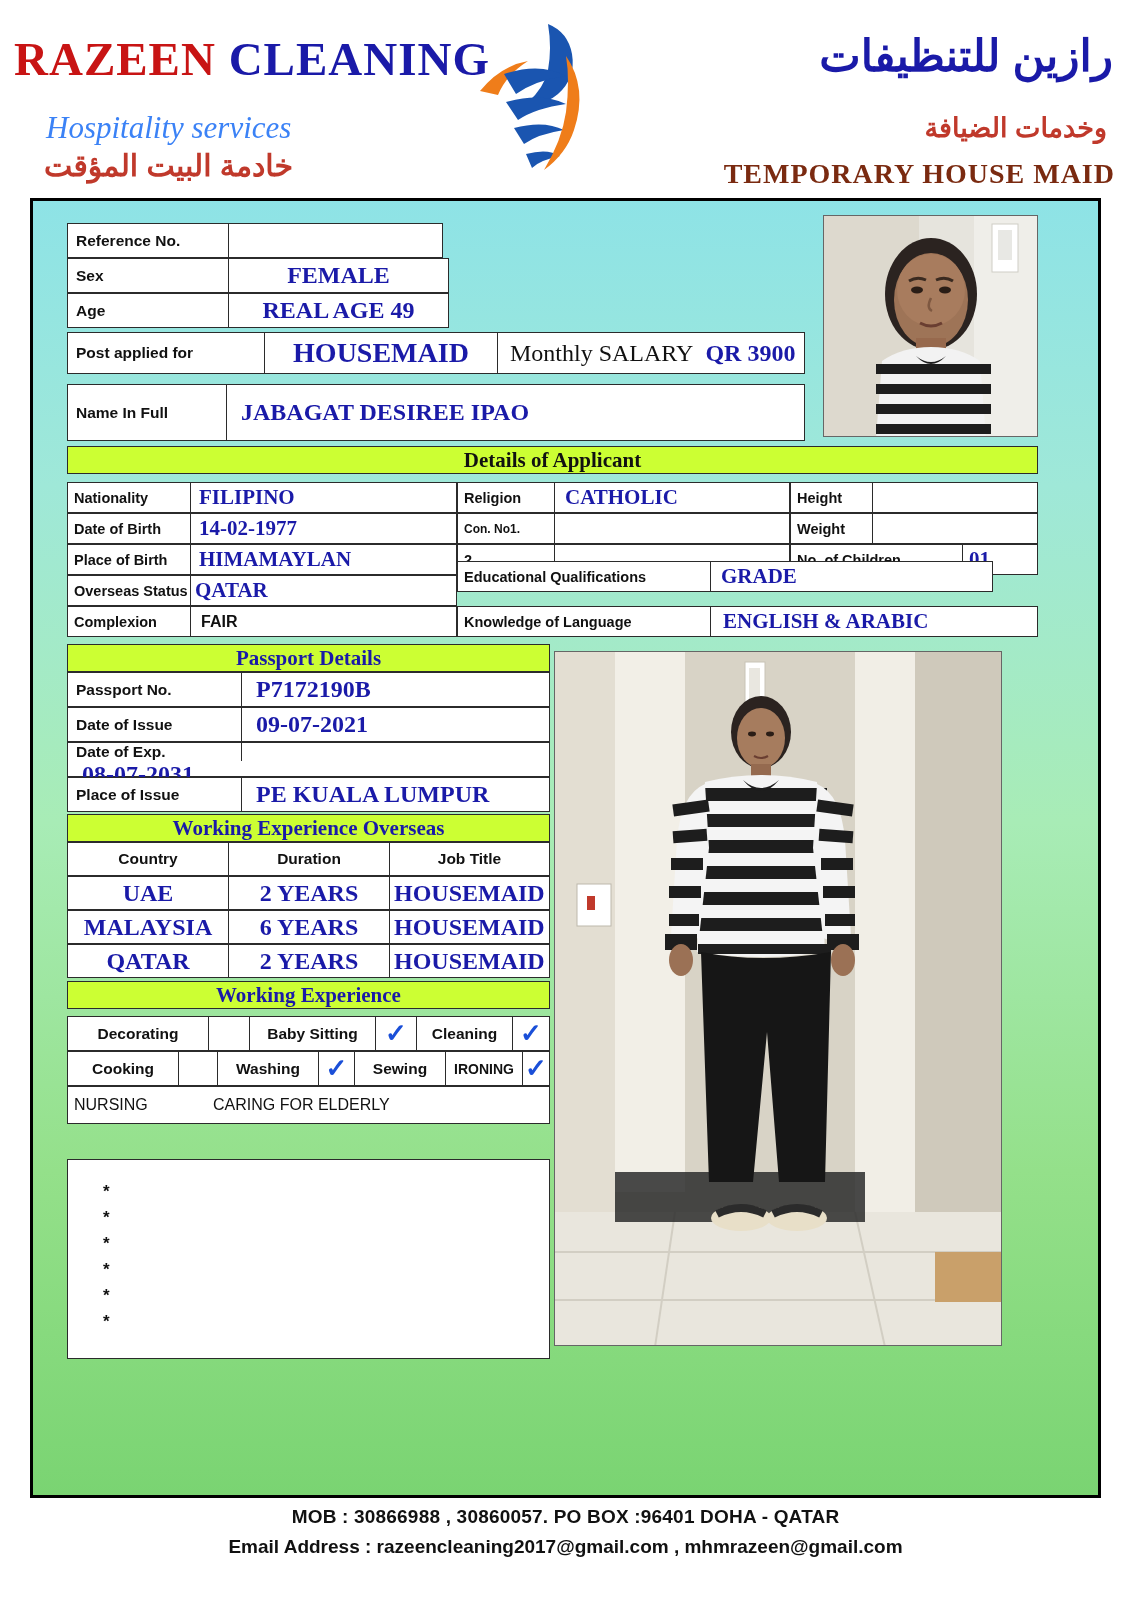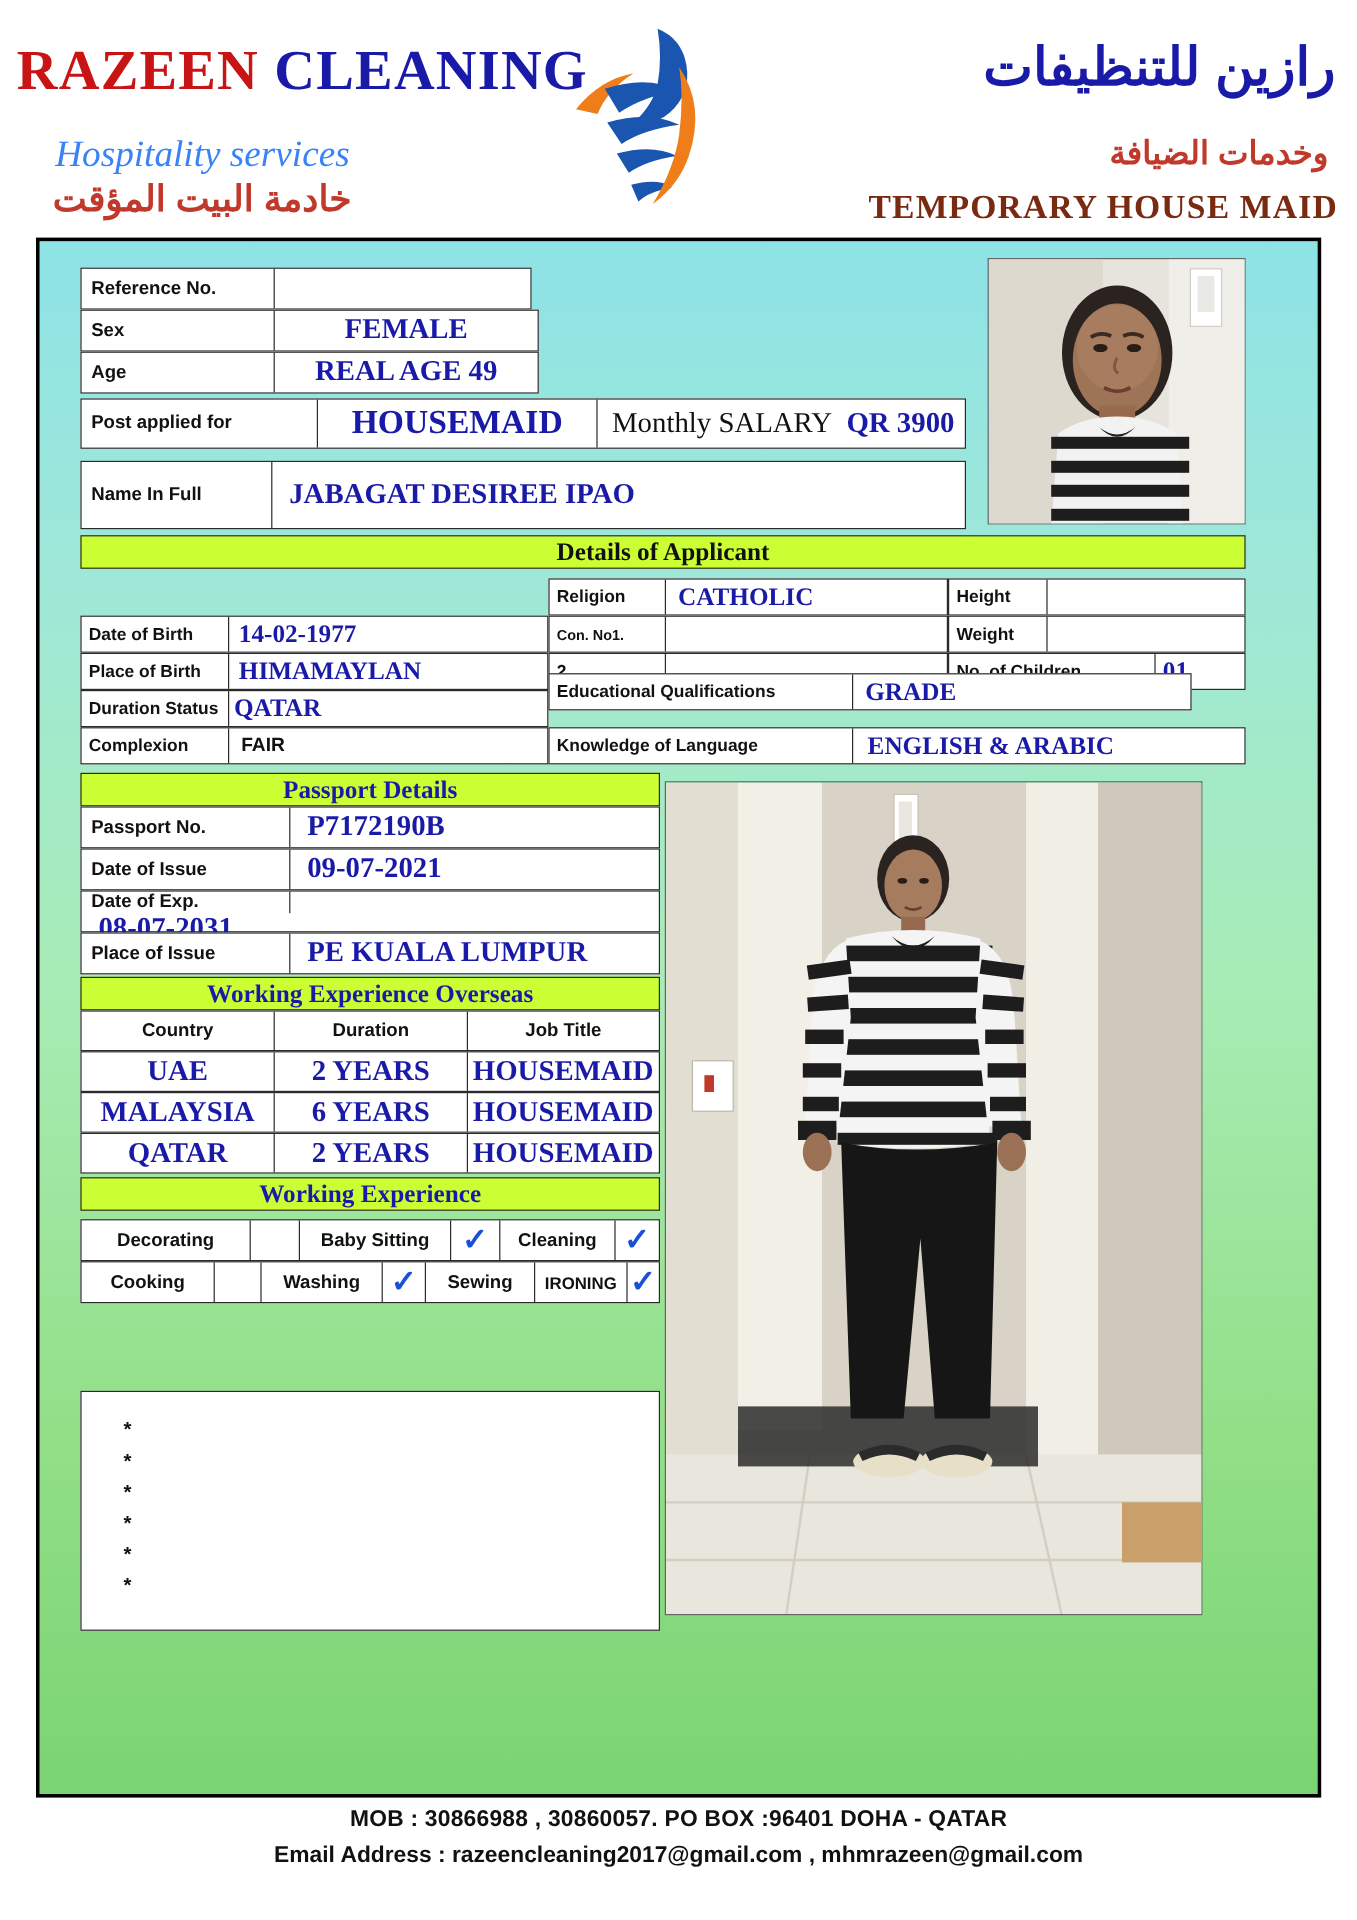--- a/index.html
+++ b/index.html
@@ -312,20 +312,30 @@
           <rect x="52" y="208" width="115" height="10" fill="#1d1d1d"></rect>
         </g>
         <path d="M92 140 q15 12 30 0 q-15 16 -30 0z" fill="#1d1d1d"></path>
       </svg>
     </div>
 
     <div class="banner" style="left:34px; top:245px; width:971px; height:28px;">
       <span>Details of Applicant</span>
     </div>
 
+    <div class="box" style="left:34px; top:281px; width:390px; height:31px;">
+      <div style="display:flex; height:100%;">
+        <div style="width:116px; border-right:1.5px solid #2b2b2b; display:flex; align-items:center; padding-left:6px;">
+          <span class="lbl" style="font-size:14.5px;">Nationality</span>
+        </div>
+        <div style="flex:1; display:flex; align-items:center; padding-left:8px;">
+          <span class="val-blue-sm">FILIPINO</span>
+        </div>
+      </div>
+    </div>
     <div class="box" style="left:34px; top:312px; width:390px; height:31px;">
       <div style="display:flex; height:100%;">
         <div style="width:116px; border-right:1.5px solid #2b2b2b; display:flex; align-items:center; padding-left:6px;">
           <span class="lbl" style="font-size:14.5px;">Date of Birth</span>
         </div>
         <div style="flex:1; display:flex; align-items:center; padding-left:8px;">
           <span class="val-blue-sm">14-02-1977</span>
         </div>
       </div>
     </div>
@@ -335,21 +345,21 @@
           <span class="lbl" style="font-size:14.5px;">Place of Birth</span>
         </div>
         <div style="flex:1; display:flex; align-items:center; padding-left:8px;">
           <span class="val-blue-sm">HIMAMAYLAN</span>
         </div>
       </div>
     </div>
     <div class="box" style="left:34px; top:374px; width:390px; height:31px;">
       <div style="display:flex; height:100%;">
         <div style="width:116px; border-right:1.5px solid #2b2b2b; display:flex; align-items:center; padding-left:6px;">
-          <span class="lbl" style="font-size:14.5px;">Duration Status</span>
+          <span class="lbl" style="font-size:14.5px;">Overseas Status</span>
         </div>
         <div style="flex:1; display:flex; align-items:center; padding-left:4px;">
           <span class="val-blue-sm">QATAR</span>
         </div>
       </div>
     </div>
     <div class="box" style="left:34px; top:405px; width:390px; height:31px;">
       <div style="display:flex; height:100%;">
         <div style="width:116px; border-right:1.5px solid #2b2b2b; display:flex; align-items:center; padding-left:6px;">
           <span class="lbl" style="font-size:14.5px;">Complexion</span>
@@ -593,20 +603,30 @@
         </div>
         <div style="width:76px; border-right:1.5px solid #2b2b2b; display:flex; align-items:center; justify-content:center;">
           <span class="lbl" style="font-size:14px;">IRONING</span>
         </div>
         <div style="flex:1; display:flex; align-items:center; justify-content:center;">
           <span class="check">✓</span>
         </div>
       </div>
     </div>
 
+    <div class="box" style="left:34px; top:885px; width:483px; height:38px;">
+      <div style="display:flex; height:100%; align-items:center;">
+        <div style="width:115px; display:flex; align-items:center; padding-left:6px;">
+          <span class="lbl" style="font-weight:normal; font-size:16px;">NURSING</span>
+        </div>
+        <div style="flex:1; display:flex; align-items:center; padding-left:24px;">
+          <span class="lbl" style="font-weight:normal; font-size:16px;">CARING FOR ELDERLY</span>
+        </div>
+      </div>
+    </div>
 
     <div class="box" style="left:34px; top:958px; width:483px; height:200px;"></div>
     <div class="star-list" style="left:70px; top:978px;">
       <div>*</div>
       <div>*</div>
       <div>*</div>
       <div>*</div>
       <div>*</div>
       <div>*</div>
     </div>

